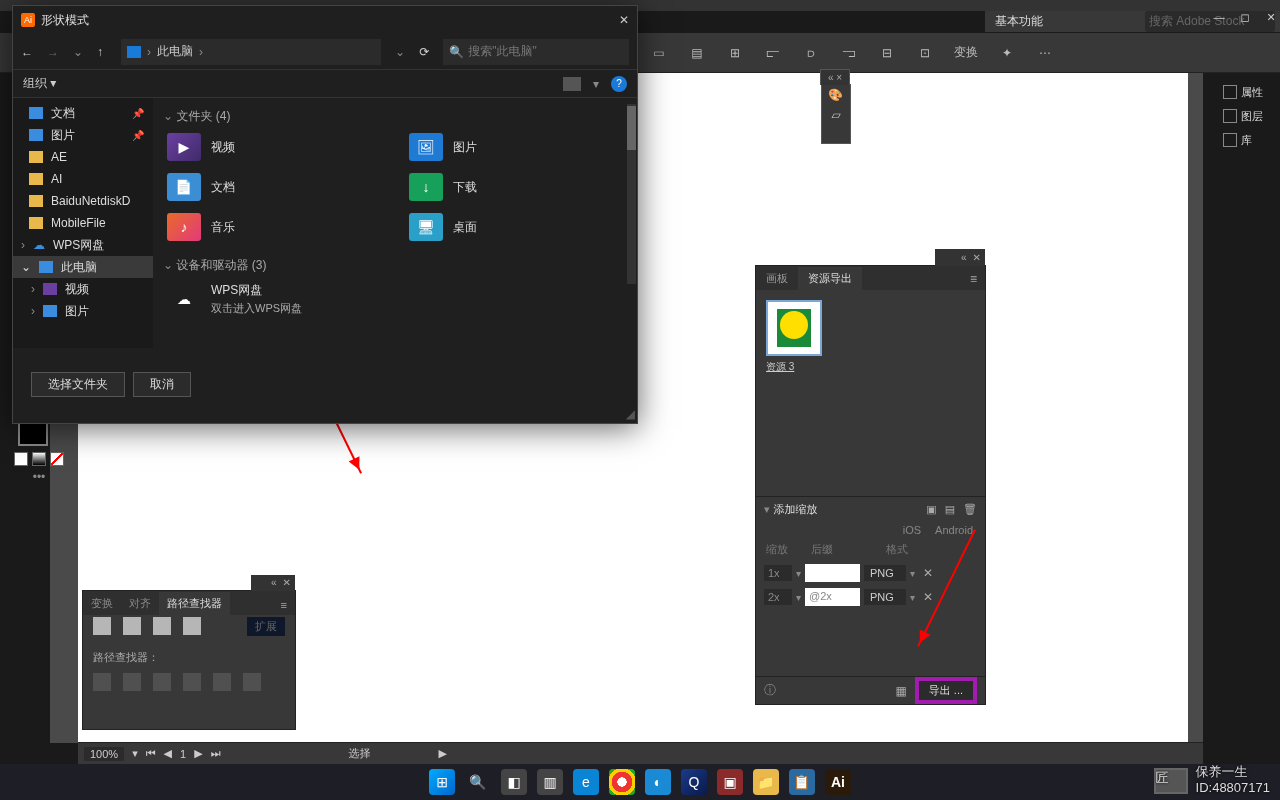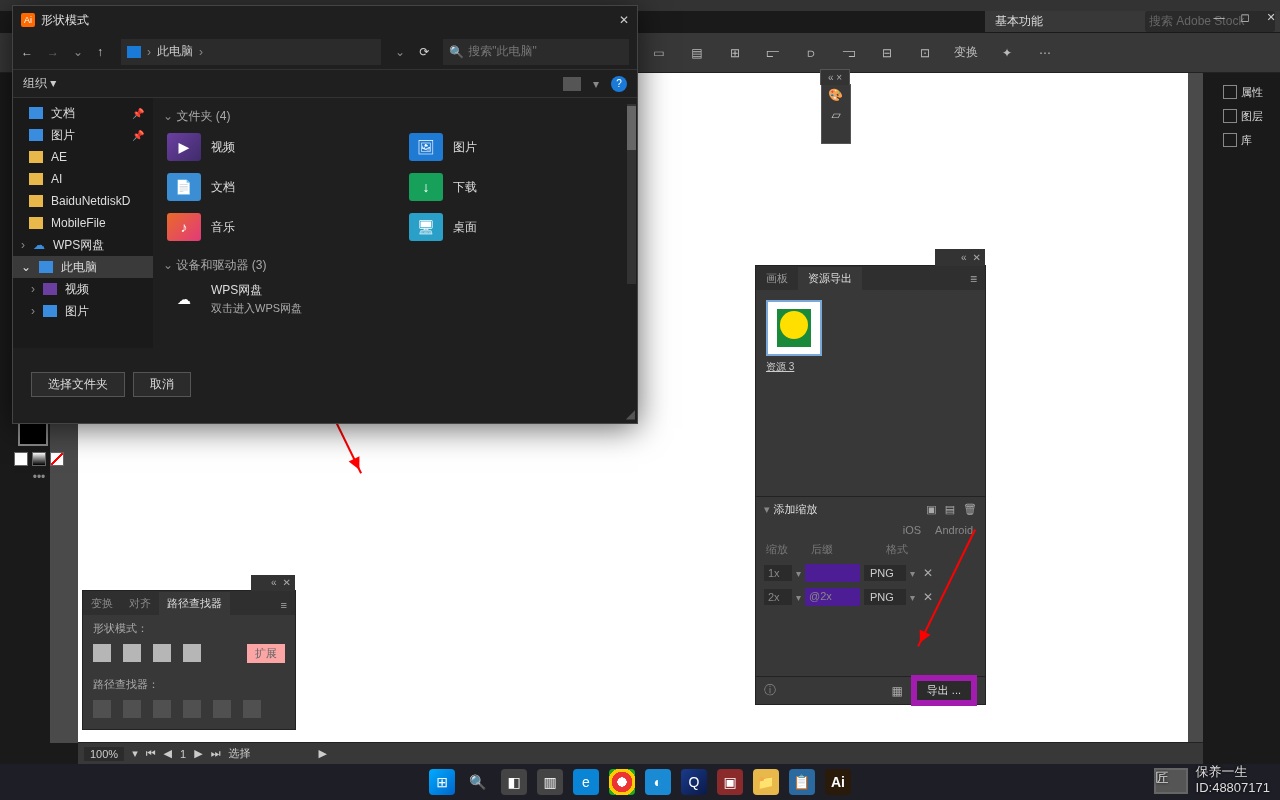--- a/index.html
+++ b/index.html
@@ -51,28 +51,28 @@
 .ap-export .hdr { display:flex; align-items:center; padding:5px 8px; color:#ddd; font-size:11px; }
 .ap-export .hdr .sp { margin-left:auto; display:flex; gap:8px; color:#aaa; }
 .ap-export .plat { display:flex; justify-content:flex-end; gap:14px; padding:2px 12px; color:#888; font-size:11px; }
 .ap-row-labels { display:flex; padding:4px 10px; color:#777; font-size:11px; }
 .ap-row-labels span:nth-child(1){ width:45px;font-family:Liberation Mono, monospace; }
 .ap-row-labels span:nth-child(2){ width:75px; }
 .ap-row-labels span:nth-child(3){ width:60px; }
 .ap-scale-row { display:flex; align-items:center; padding:3px 8px; gap:4px; }
 .ap-scale-row .sel { background:#2b2b2b; color:#888; padding:2px 4px; font-size:11px; width:28px; }
 .ap-scale-row .dd { color:#888; font-size:10px; }
-.ap-scale-row .suffix { background:#4c1d95; width:55px; height:18px; color:#888; font-size:11px; padding:2px 4px; }
+.ap-scale-row .suffix { background:#ffffff; width:55px; height:18px; color:#888; font-size:11px; padding:2px 4px; }
 .ap-scale-row .fmt { background:#2b2b2b; color:#ccc; padding:2px 6px; font-size:11px; width:42px; }
 .ap-scale-row .xicon { color:#aaa; margin-left:4px; }
 .ap-add { display:flex; align-items:center; justify-content:center; background:#2b2b2b; margin:6px 8px; padding:4px; color:#ccc; font-size:11px; }
 .ap-footer { position:absolute; bottom:0; left:0; right:0; height:28px; border-top:1px solid #222; display:flex; align-items:center; padding:0 8px; }
 .ap-footer .info { color:#888; }
 .ap-footer .grid-ic { margin-left:auto; color:#aaa; margin-right:8px; }
-.ap-footer .export-btn { background:#2b2b2b; border:6px solid #a21caf; padding:2px 10px; color:#ddd; font-size:11px; }
+.ap-footer .export-btn { background:#2b2b2b; border:4px solid #a21caf; padding:2px 10px; color:#ddd; font-size:11px; }
 
 
 .arrow { position:absolute; background:red; transform-origin:top left; height:2px; }
 .arrow::after { content:''; position:absolute; right:-2px; top:-5px; border:6px solid transparent; border-left:12px solid red; }
 .arrow1 { top:356px; left:305px; width:130px; transform:rotate(64deg); }
 .arrow2 { top:530px; left:976px; width:130px; transform:rotate(116deg); }
 
 
 .pf-panel { position:absolute; top:590px; left:82px; width:214px; height:140px; background:#383838; border:1px solid #222; color:#aaa; font-size:11px; }
 .pf-panel .pf-top { position:absolute; top:-16px; right:0; height:16px; width:44px; background:#333; display:flex; justify-content:flex-end; gap:6px; padding:0 4px; font-size:10px; line-height:16px; }
@@ -291,29 +291,26 @@
   <div class="pf-top">
       <span>«</span>
       <span>✕</span>
     </div>
   <div class="pf-tabs">
     <div class="pf-tab">变换</div>
     <div class="pf-tab">对齐</div>
     <div class="pf-tab active">路径查找器</div>
     <div class="pf-menu">≡</div>
   </div>
-  <div class="pf-row">
-      <span>形状模式：</span>
-    </div>
   <div class="pf-icons">
     <div class="pfi"></div>
     <div class="pfi"></div>
     <div class="pfi"></div>
     <div class="pfi"></div>
-    <span style="margin-left:auto;background:#fca5a5;padding:2px 8px;color:#666;text-align:center;">扩展</span>
+    <span style="margin-left:auto;background:#0f172a;padding:2px 8px;color:#666;text-align:center;">扩展</span>
   </div>
   <div class="pf-row">
       <span>路径查找器：</span>
     </div>
   <div class="pf-icons">
     <div class="pfi dim"></div>
     <div class="pfi dim"></div>
     <div class="pfi dim"></div>
     <div class="pfi dim"></div>
     <div class="pfi dim"></div>
@@ -332,21 +329,21 @@
 </div>
 
 <div class="status">
   <span class="zoom">100%</span>
   <span>▾</span>
   <span>⏮</span>
   <span>◀</span>
   <span>1</span>
   <span>▶</span>
   <span>⏭</span>
-  <span style="">选择</span>
+  <span style="margin-left:120px;">选择</span>
   <span style="margin-left:60px;">▶</span>
 </div>
 
 <div class="dialog">
   <div class="titlebar">
     <div class="ai-ic">Ai</div>
     <span>形状模式</span>
     <span class="close">✕</span>
   </div>
   <div class="nav">

